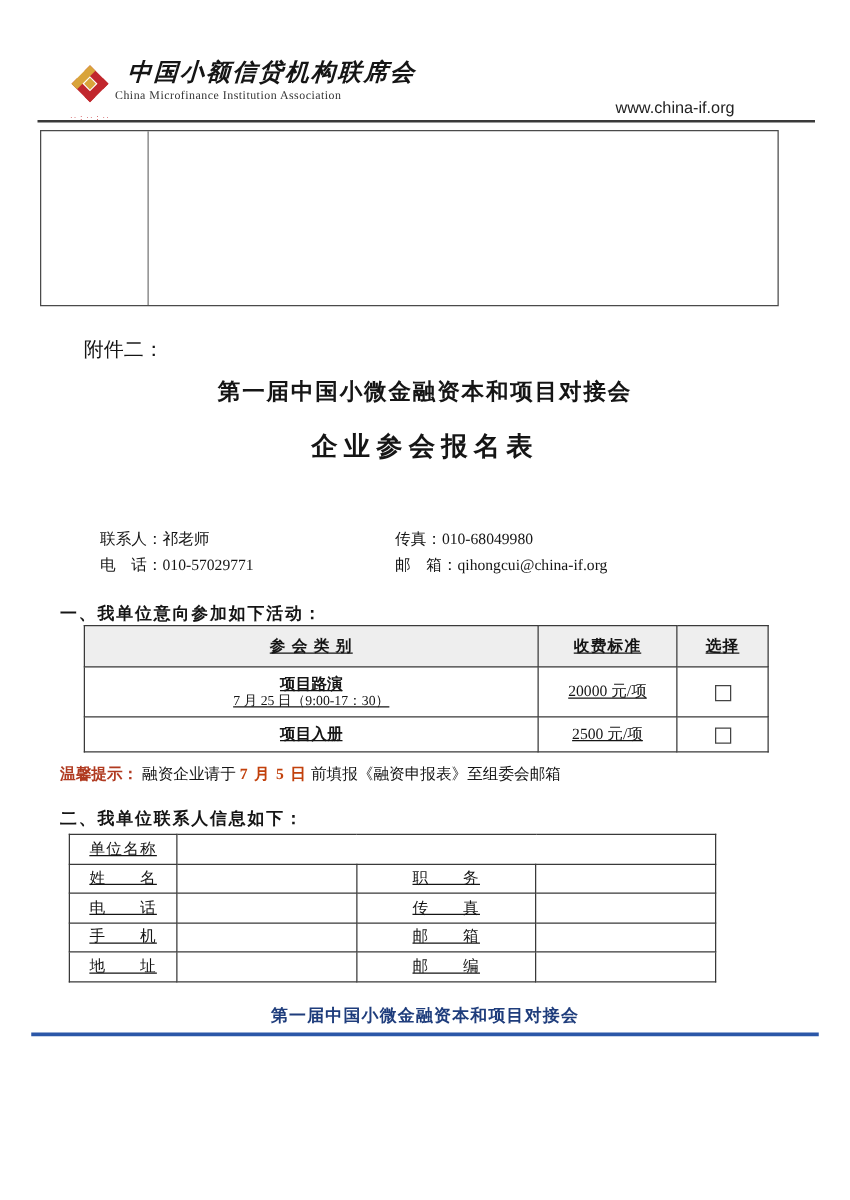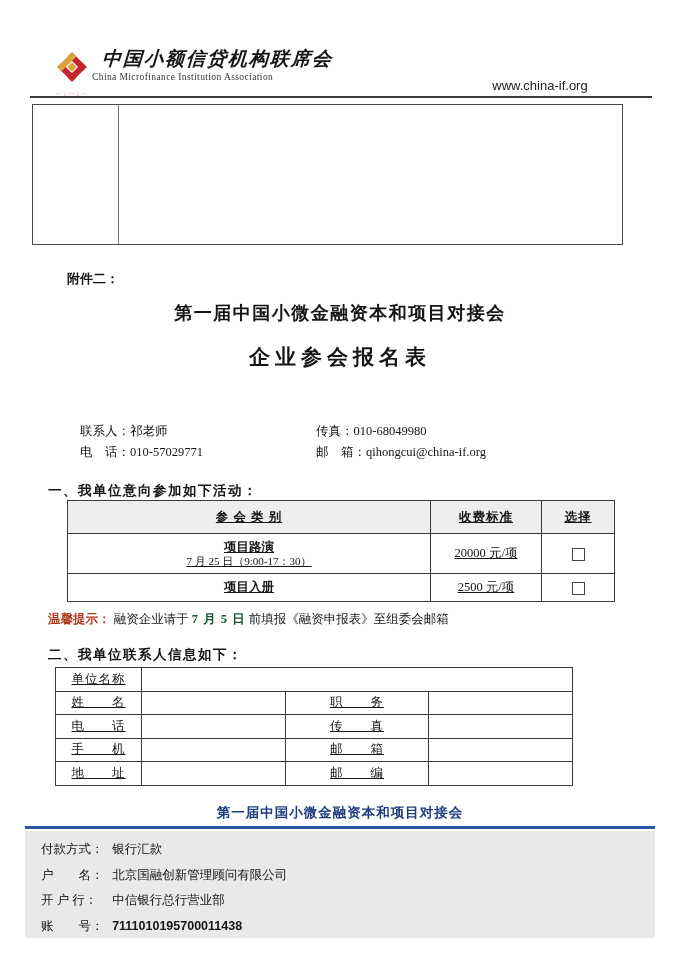--- a/index.html
+++ b/index.html
@@ -14,21 +14,21 @@
           font-style:italic;transform:skewX(-3deg);white-space:nowrap;}
   .org-en{font-size:9.5px;color:#333;margin-top:2px;letter-spacing:.4px;white-space:nowrap;}
   .site-url{position:absolute;top:78px;left:470px;width:140px;text-align:center;font-size:13px;
             font-family:"Liberation Sans","DejaVu Sans",sans-serif;color:#222;}
   .hdr-rule{position:absolute;top:96px;left:30px;width:622px;height:2px;background:#3a3a3a;}
 
   
   .hdr-box{position:absolute;top:104px;left:32px;width:589px;height:139px;border:1px solid #4a4a4a;}
   .hdr-box .vline{position:absolute;top:0;bottom:0;left:85px;width:1px;background:#777;}
 
-  .attach{position:absolute;top:270px;left:33px;font-size:13px;font-weight:700;padding-left:34px;}
+  .attach{position:absolute;top:270px;left:33px;font-size:16px;font-weight:400;padding-left:34px;}
 
   .title1{position:absolute;top:301px;left:0;width:100%;text-align:center;
           font-size:18px;font-weight:700;letter-spacing:1.5px;}
   .title2{position:absolute;top:343px;left:0;width:100%;text-align:center;
           font-size:21px;font-weight:700;letter-spacing:5px;}
 
   .salute{position:absolute;top:399px;left:48px;font-size:13.5px;font-weight:700;letter-spacing:.5px;}
   .c-row1l{position:absolute;top:423px;left:80px;font-size:12.5px;}
   .c-row1r{position:absolute;top:423px;left:316px;font-size:12.5px;}
   .c-row2l{position:absolute;top:444px;left:80px;font-size:12.5px;}
@@ -44,21 +44,21 @@
   .t1 th{background:#eeeeee;font-weight:700;height:32px;letter-spacing:1px;}
   .t1 .c-name{width:362px;} .t1 .c-fee{width:110px;} .t1 .c-sel{width:72px;}
   .t1 td{text-align:center;}
   .r1{height:40px;} .r2{height:28px;}
   .act-name{font-weight:700;font-size:12.5px;line-height:15px;}
   .act-sub{font-size:11px;line-height:13px;}
   .chk{display:inline-block;width:11px;height:11px;border:1.4px solid #444;vertical-align:middle;background:#fff;}
 
   .notice{position:absolute;top:611px;left:48px;font-size:12.5px;}
   .notice .nl{color:#b03a20;font-weight:700;}
-  .notice .nd{color:#14532d;font-weight:700;letter-spacing:1px;}
+  .notice .nd{color:#c2410c;font-weight:700;letter-spacing:1px;}
 
   .t2{position:absolute;top:667px;left:55px;width:518px;table-layout:fixed;}
   .t2 td{height:22.5px;}
   .t2 .lb{text-align:center;letter-spacing:1px;}
   .t2 .cl1{width:85px;} .t2 .cv1{width:200px;} .t2 .cl2{width:105px;margin-left:24px;} .t2 .cv2{width:172px;}
 
   .f-title{position:absolute;top:804px;left:0;width:100%;text-align:center;
            font-size:13.5px;font-weight:700;color:#1f3d7c;letter-spacing:1px;}
   .f-rule{position:absolute;top:826px;left:25px;width:630px;height:2.5px;background:#2b57a8;}
   .pay{position:absolute;top:831px;left:25px;width:630px;height:107px;background:#e9e9e9;
@@ -166,32 +166,14 @@
       <td class="lb cl1">地　　址</td>
       <td class="cv1"></td>
       <td class="lb cl2">邮　　编</td>
       <td class="cv2"></td>
     </tr>
   </tbody>
     </table>
 
   <div class="f-title">第一届中国小微金融资本和项目对接会</div>
   <div class="f-rule"></div>
-  <div class="pay">
-    <div class="pay-row">
-      <span class="pay-label">付款方式：</span>
-      <span>银行汇款</span>
-    </div>
-    <div class="pay-row">
-      <span class="pay-label">户　　名：</span>
-      <span>北京国融创新管理顾问有限公司</span>
-    </div>
-    <div class="pay-row">
-      <span class="pay-label">开 户 行：</span>
-      <span>中信银行总行营业部</span>
-    </div>
-    <div class="pay-row">
-      <span class="pay-label">账　　号：</span>
-      <span class="pay-num">7111010195700011438</span>
-    </div>
-  </div>
 
 </div>
 
 </body></html>

